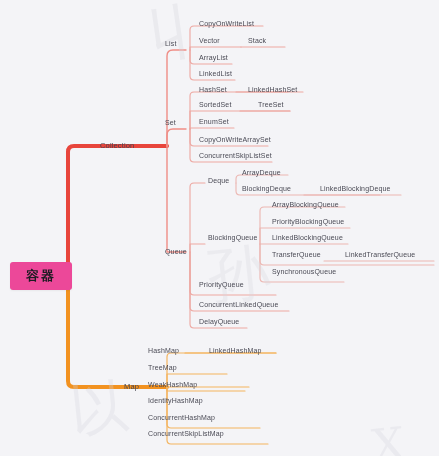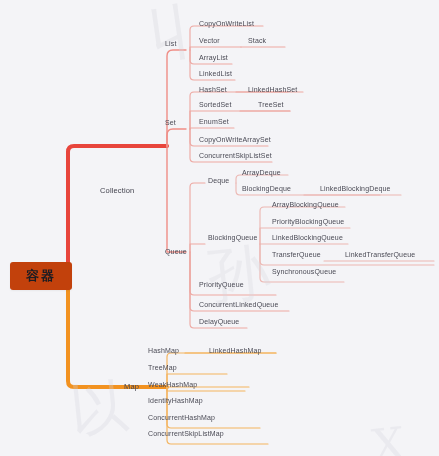--- a/index.html
+++ b/index.html
@@ -15,21 +15,21 @@
   .node{
     position:absolute;
     font-size:7px;
     color:#4a4a55;
     white-space:nowrap;
     letter-spacing:.15px;
     line-height:10px;
     transform:translateY(-50%);
   }
   .node.root{
-    background:#c2410c;
+    background:#ec4899;
     color:#1c1c22;
     font-size:13px;
     font-weight:bold;
     padding:9px 16px;
     border-radius:3px;
     letter-spacing:2px;
     transform:translate(0,-50%);
     box-shadow:0 1px 2px rgba(0,0,0,.05);
   }
   .node.lvl1{font-size:7.5px;color:#43434e;}
@@ -108,21 +108,21 @@
   </svg>
 
   <div class="wm-art" style="left:140px;top:-6px;font-size:60px;opacity:.32;transform:rotate(-8deg);">丩</div>
   <div class="wm-art" style="left:208px;top:232px;font-size:62px;opacity:.28;transform:rotate(-6deg);">孙</div>
   <div class="wm-art" style="left:70px;top:370px;font-size:58px;opacity:.3;transform:rotate(-6deg);">以</div>
   <div class="wm-art" style="left:372px;top:418px;font-size:46px;opacity:.3;transform:rotate(-6deg);">X</div>
 
   <div class="node root" style="left:10px;top:276px;">容器</div>
 
   <div id="nodes">
-      <div class="node lvl1" style="left: 100px; top: 146px; margin-top: 45px;">Collection</div>
+      <div class="node lvl1" style="left: 100px; top: 146px;">Collection</div>
       <div class="node lvl1" style="left: 100px; top: 387px; padding-left: 24px;">Map</div>
       <div class="node" style="left: 165px; top: 44px;">List</div>
       <div class="node" style="left: 165px; top: 123px;">Set</div>
       <div class="node" style="left: 165px; top: 252px;">Queue</div>
       <div class="node" style="left: 199px; top: 24px;">CopyOnWriteList</div>
       <div class="node" style="left: 199px; top: 41px;">Vector</div>
       <div class="node" style="left: 199px; top: 58px;">ArrayList</div>
       <div class="node" style="left: 199px; top: 74px;">LinkedList</div>
       <div class="node" style="left: 248px; top: 41px;">Stack</div>
       <div class="node" style="left: 199px; top: 90px;">HashSet</div>

